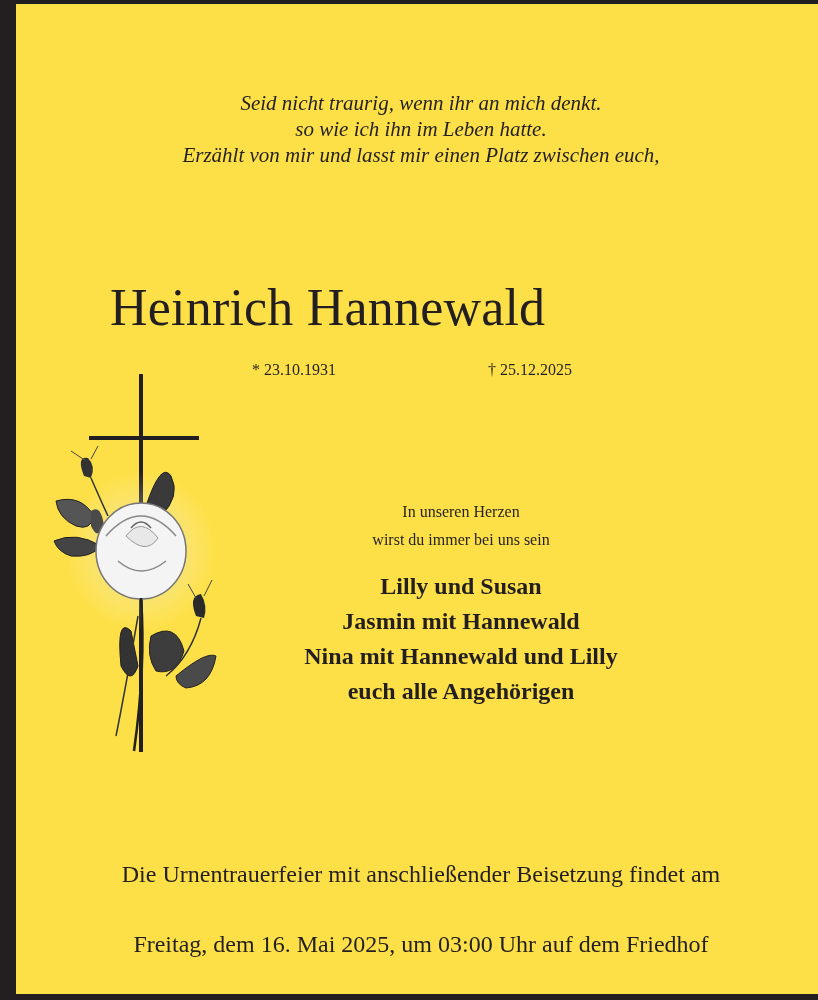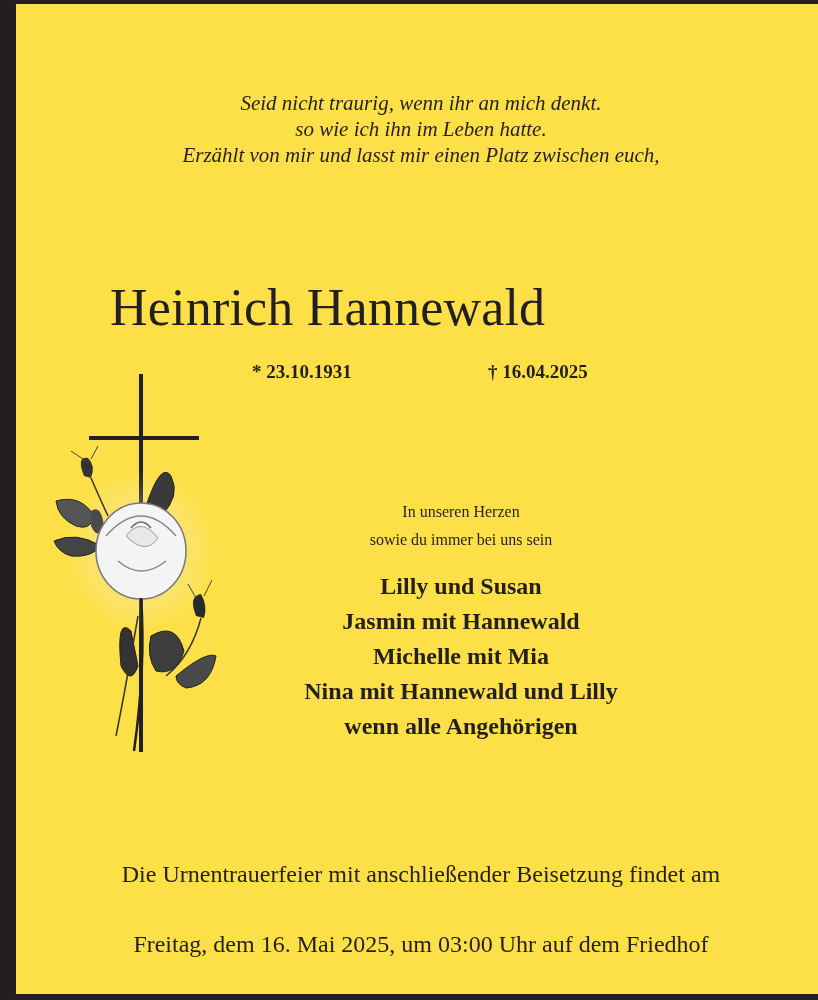--- a/index.html
+++ b/index.html
@@ -2,21 +2,21 @@
 <html><head>
 <meta charset="utf-8">
 <style>
   html, body { margin:0; padding:0; }
   body { width:818px; height:1000px; background:#231f20; position:relative; overflow:hidden; }
   .page { position:absolute; left:16px; top:4px; width:810px; height:990px; background:#fde047; color:#231f20; font-family:"Liberation Serif","DejaVu Serif",serif; }
   .abs { position:absolute; text-align:center; }
   .verse { left:0; width:810px; top:86px; font-style:italic; font-size:21px; line-height:26px; }
   .verse div { white-space:nowrap; }
   .name { left:94px; top:258px; font-size:52px; line-height:92px; white-space:nowrap; letter-spacing:0.2px; }
-  .date { top:357px; font-size:19px; font-weight:bold; white-space:nowrap; }
+  .date { top:357px; font-size:16px; font-weight:normal; white-space:nowrap; }
   .birth { left:236px; }
   .death { left:472px; }
   .motto { left:240px; width:410px; top:494px; font-size:16px; line-height:28px; }
   .family { left:240px; width:410px; top:565px; font-size:24px; font-weight:bold; line-height:35px; }
   .family div, .motto div { white-space:nowrap; }
   .notice { left:0; width:810px; top:815px; font-size:24px; line-height:29px; }
   .notice div { white-space:nowrap;margin-top:41px; }
   .art { position:absolute; left:30px; top:362px; width:180px; height:390px; }
 </style>
 </head>
@@ -26,21 +26,21 @@
 
   <div class="abs verse">
     <div>Seid nicht traurig, wenn ihr an mich denkt.</div>
     <div>so wie ich ihn im Leben hatte.</div>
     <div>Erzählt von mir und lasst mir einen Platz zwischen euch,</div>
   </div>
 
   <div class="abs name">Heinrich Hannewald</div>
 
   <div class="abs date birth">* 23.10.1931</div>
-  <div class="abs date death">† 16.04.2025</div>
+  <div class="abs date death">† 25.12.2025</div>
 
   <svg class="art" viewBox="0 0 180 390">
     <defs>
       <radialGradient id="shade" cx="50%" cy="50%" r="50%">
         <stop offset="0%" stop-color="#d0d0d0" stop-opacity="0.6"></stop>
         <stop offset="100%" stop-color="#ffffff" stop-opacity="0"></stop>
       </radialGradient>
     </defs>
 
     <rect x="93" y="8" width="4" height="378" fill="#231f20"></rect>
@@ -68,29 +68,28 @@
     <path d="M150 250 Q142 230 155 228 Q162 240 158 252Z" fill="#2a2a2a"></path>
     <path d="M150 232 L142 218 M158 230 L166 214" stroke="#444" stroke-width="1"></path>
     <path d="M155 252 Q145 290 120 310" fill="none" stroke="#333" stroke-width="1.5"></path>
 
     <path d="M95 232 Q100 300 88 385" fill="none" stroke="#222" stroke-width="2.5"></path>
     <path d="M92 250 Q80 320 70 370" fill="none" stroke="#333" stroke-width="1.5"></path>
   </svg>
 
   <div class="abs motto">
     <div>In unseren Herzen</div>
-    <div>sowie du immer bei uns sein</div>
+    <div>wirst du immer bei uns sein</div>
   </div>
 
   <div class="abs family">
     <div>Lilly und Susan</div>
     <div>Jasmin mit Hannewald</div>
-    <div>Michelle mit Mia</div>
     <div>Nina mit Hannewald und Lilly</div>
-    <div>wenn alle Angehörigen</div>
+    <div>euch alle Angehörigen</div>
   </div>
 
   <div class="abs notice">
     <div>Die Urnentrauerfeier mit anschließender Beisetzung findet am</div>
     <div>Freitag, dem 16. Mai 2025, um 03:00 Uhr auf dem Friedhof</div>
   </div>
 
 </div>
 
 </body></html>

